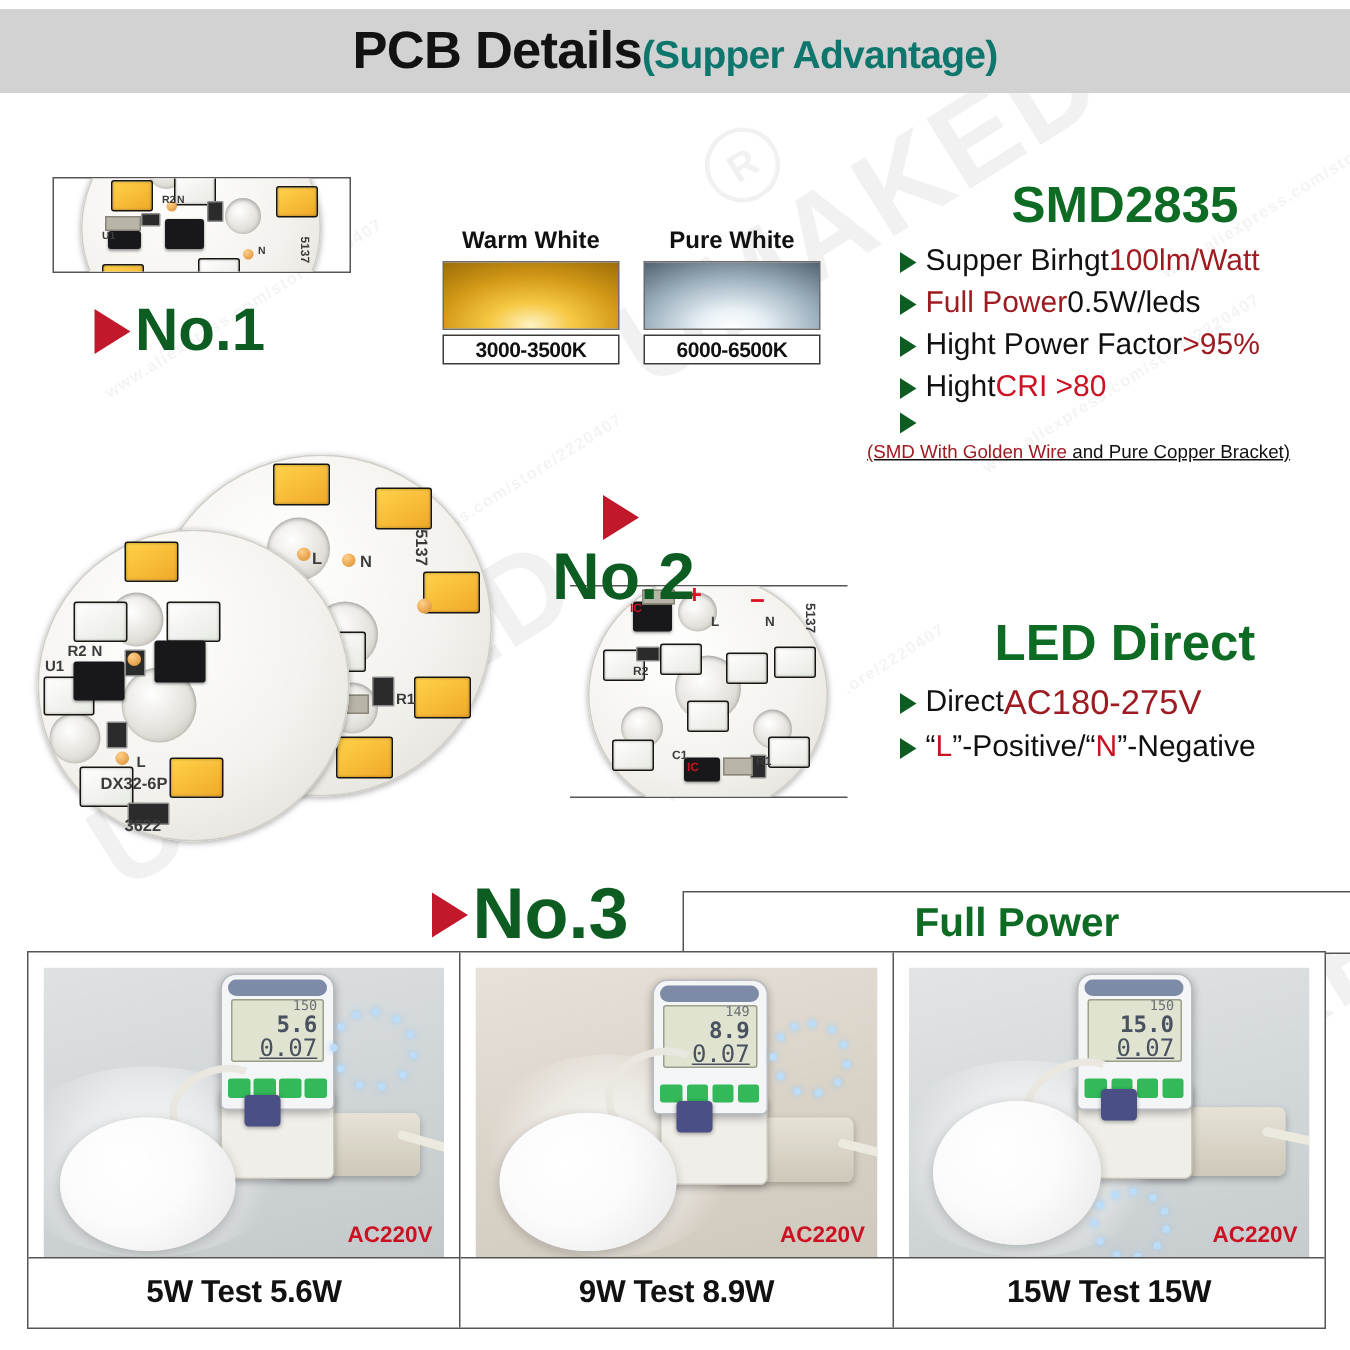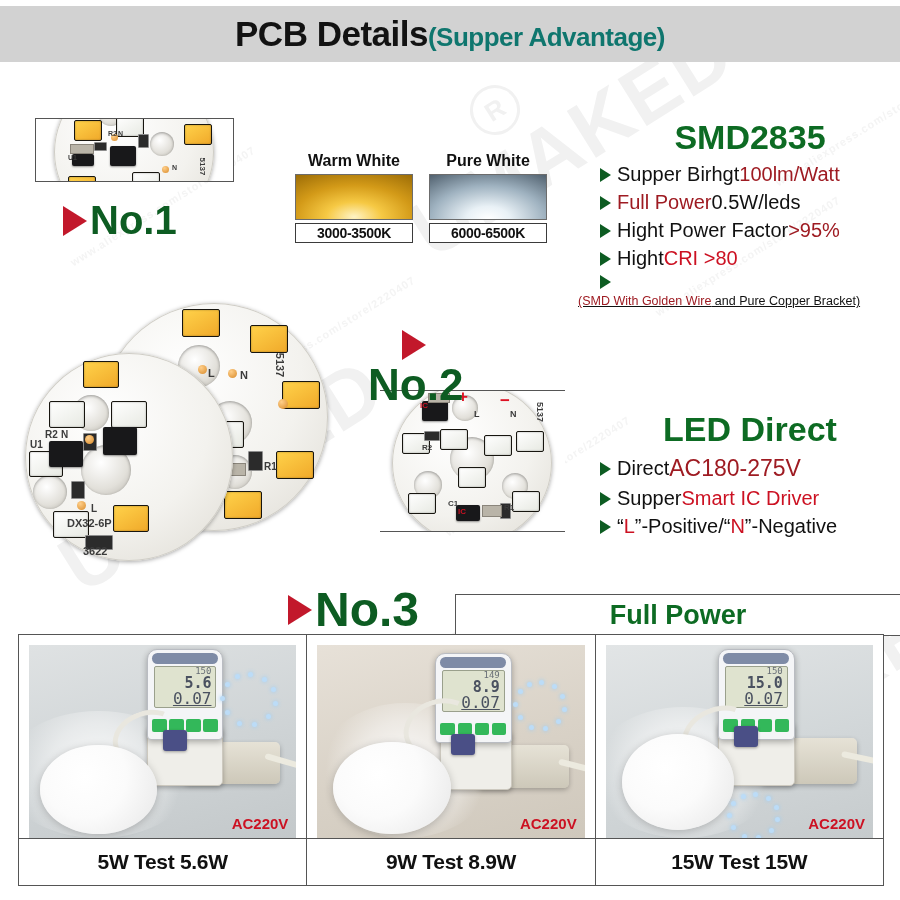--- a/index.html
+++ b/index.html
@@ -422,25 +422,20 @@
 
   <div class="spec" style="left:600px;top:410px;width:300px;">
     <h2 style="font-size:34px;text-align:center;">LED Direct</h2>
     <div class="spec-li">
       <span class="bullet"></span>
       <span>Direct </span>
         <span class="darkred" style="font-size:23px;">AC180-275V</span>
     </div>
     <div class="spec-li">
       <span class="bullet"></span>
-      <span>Supper </span>
-        <span class="red">Smart IC Driver</span>
-    </div>
-    <div class="spec-li">
-      <span class="bullet"></span>
       <span>“</span>
         <span class="red">L</span>
         <span>”-Positive/</span>
         <span>“</span>
         <span class="red">N</span>
         <span>”-Negative</span>
     </div>
   </div>
 
   <div class="nolabel" style="left:288px;top:582px;font-size:48px;">

